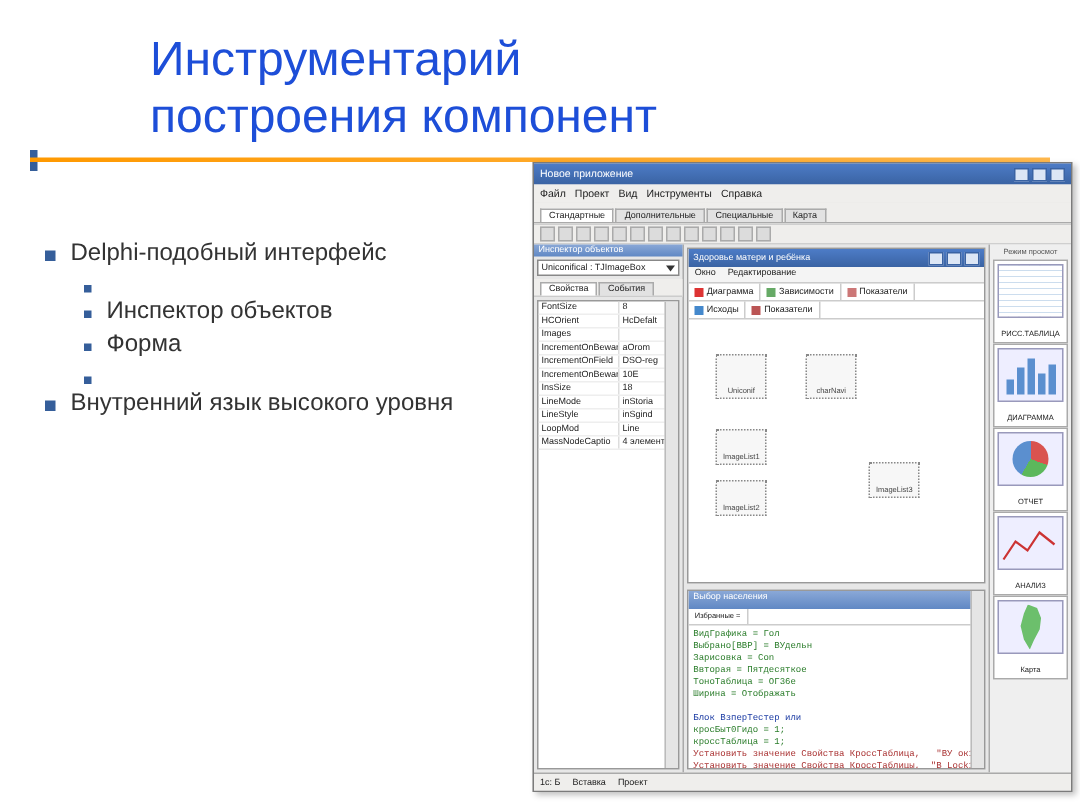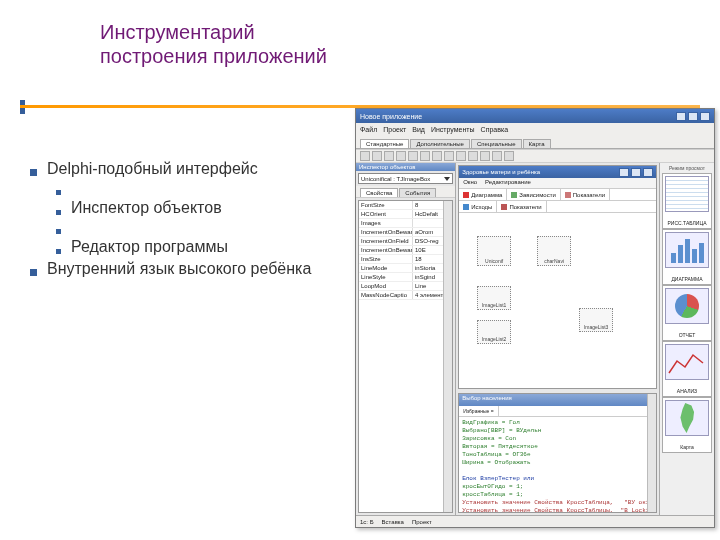--- a/index.html
+++ b/index.html
@@ -9,22 +9,22 @@
     height: 540px;
     background: #fff;
     font-family: Arial, sans-serif;
     overflow: hidden;
     position: relative;
   }
   .slide-title {
     position: absolute;
     left: 100px;
     top: 20px;
-    font-size: 20px;
-    color: #701a75;
+    font-size: 32px;
+    color: #1d4ed8;
     line-height: 1.2;
   }
   .orange-bar {
     position: absolute;
     left: 20px;
     top: 105px;
     width: 680px;
     height: 3px;
     background: linear-gradient(to right, #f90, #ffb84d);
   }
@@ -37,21 +37,21 @@
     background: #355e9a;
   }
   .bullets {
     position: absolute;
     left: 30px;
     top: 160px;
     width: 330px;
     font-size: 16px;
     color: #333;
   }
-  .b1 { display: flex; align-items: center; margin-bottom: 4px; }
+  .b1 { display: flex; align-items: flex-start; margin-bottom: 4px; }
   .bsq {
     width: 7px; height: 7px; background: #355e9a;
     margin-top: 7px; margin-right: 10px; flex: none;
   }
   .bsq.small { width: 5px; height: 5px; margin-top: 8px; margin-left: 26px; }
   .btxt { flex: 1; }
 
   
   .ide {
     position: absolute;
@@ -249,47 +249,47 @@
     width:24px;height:24px;border-radius:50%;
     background: conic-gradient(#d9534f 0 110deg,#5cb85c 110deg 210deg,#5b8fcf 210deg 360deg);
   }
   .mapshape { width:22px; height:30px; background:#6cbf6c; clip-path: polygon(42% 0,70% 8%,82% 30%,78% 55%,60% 80%,48% 100%,30% 78%,20% 48%,30% 20%);}
 </style>
 </head>
 <body>
 
 <div class="slide-title">
   <div>Инструментарий</div>
-  <div>построения приложений</div>
+  <div>построения компонент</div>
 </div>
 <div class="orange-tick"></div>
 <div class="orange-bar"></div>
 
 <div class="bullets">
   <div class="b1">
       <div class="bsq"></div>
       <div class="btxt">Delphi-подобный интерфейс</div>
     </div>
   <div class="b1">
       <div class="bsq small"></div>
     </div>
   <div class="b1">
       <div class="bsq small"></div>
       <div class="btxt">Инспектор объектов</div>
     </div>
   <div class="b1">
       <div class="bsq small"></div>
+      <div class="btxt">Форма</div>
     </div>
   <div class="b1">
       <div class="bsq small"></div>
-      <div class="btxt">Редактор программы</div>
     </div>
   <div class="b1">
       <div class="bsq"></div>
-      <div class="btxt">Внутренний язык высокого ребёнка</div>
+      <div class="btxt">Внутренний язык высокого уровня</div>
     </div>
 </div>
 
 <div class="ide">
 
   <div class="titlebar">
     <span>Новое приложение</span>
     <div class="winbtns">
       <div class="winbtn"></div>
       <div class="winbtn"></div>

